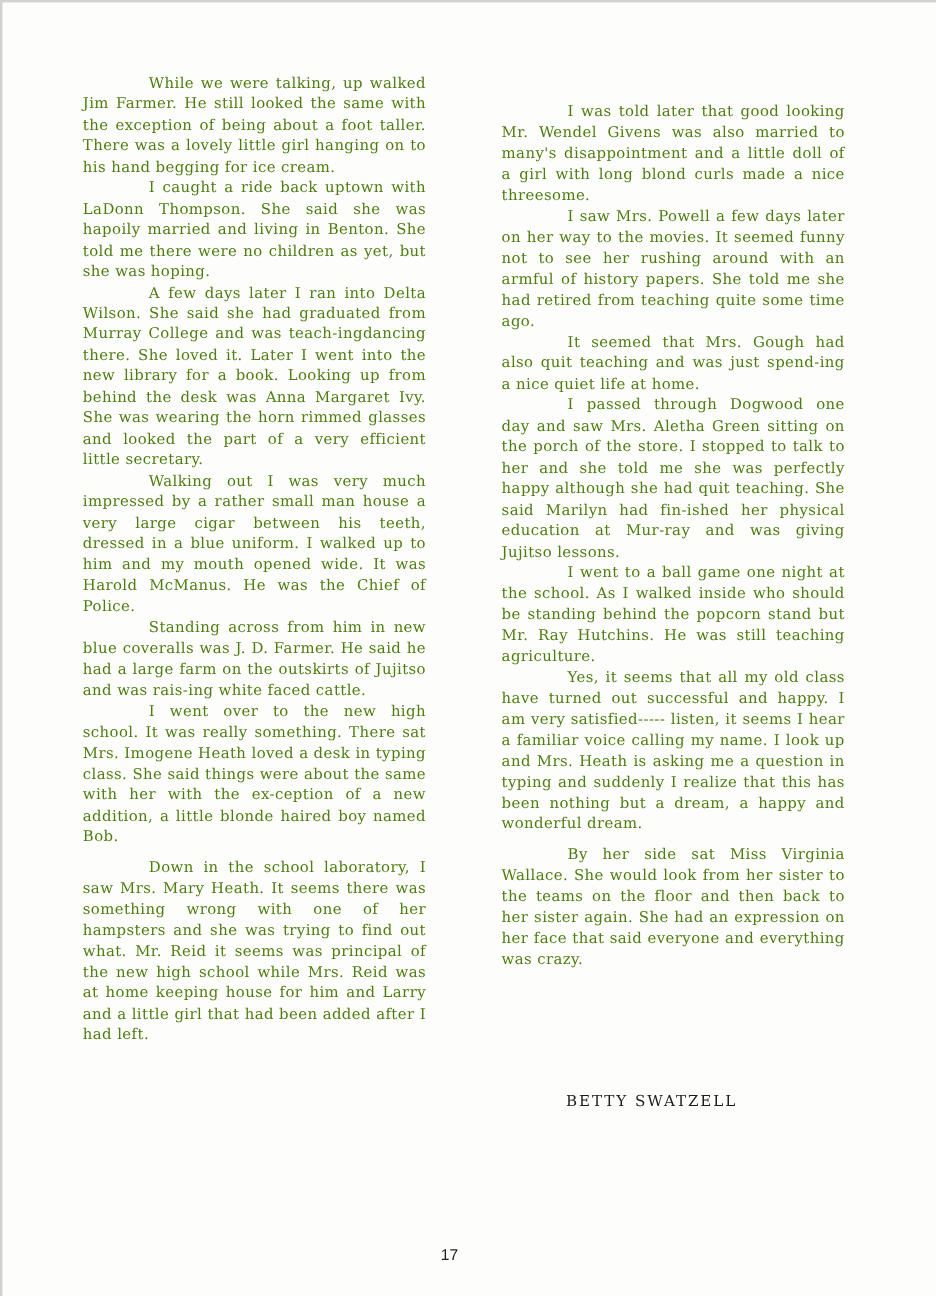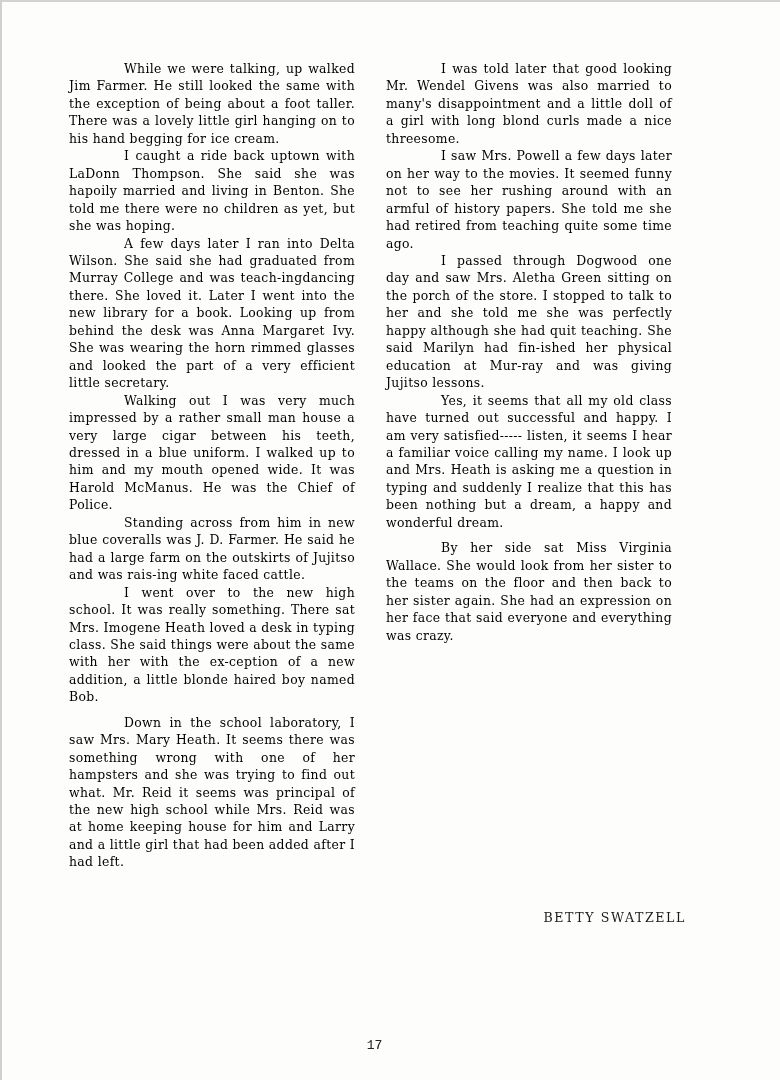--- a/index.html
+++ b/index.html
@@ -11,38 +11,38 @@
     border-left: 2px solid #d0d0d0;
     box-sizing: border-box;
   }
   .col {
     position: absolute;
     top: 58px;
     width: 286px;
     font-family: "DejaVu Serif", serif;
     font-size: 12.4px;
     line-height: 17.45px;
-    color: #000000;
+    color: #4d7c0f;
     text-align: justify;
     letter-spacing: 0.35px;
   }
   .col.left { left: 67px; }
-  .col.right { left: 384px; }
+  .col.right { left: 416px; margin-top: 24px; }
   .para { margin: 0; text-indent: 55px; hyphens: manual; }
   .para.gap { margin-top: 8px; }
   .signature {
     position: absolute; top: 908px; left: 398px; width: 286px;
-    text-align: right;
+    text-align: center;
     font-family: "DejaVu Serif", serif;
     font-size: 12.6px; letter-spacing: 1.6px; color: #1b1b1b;
   }
   .page-number {
     position: absolute; top: 1036px; left: 0; width: 745px;
     text-align: center;
-    font-family: Liberation Mono, monospace;
+    font-family: Liberation Sans, sans-serif;
     font-size: 13px; color: #222;
   }
 </style>
 </head>
 <body>
 
 <div class="page">
 
   <div class="col left">
     <p class="para">While we were talking, up walked Jim Farmer. He still looked the same with the exception of being about a foot taller. There was a lovely little girl hanging on to his hand begging for ice cream.</p>
@@ -50,21 +50,23 @@
     <p class="para">A few days later I ran into Delta Wilson. She said she had graduated from Murray College and was teach-ingdancing there. She loved it. Later I went into the new library for a book. Looking up from behind the desk was Anna Margaret Ivy. She was wearing the horn rimmed glasses and looked the part of a very efficient little secretary.</p>
     <p class="para">Walking out I was very much impressed by a rather small man house a very large cigar between his teeth, dressed in a blue uniform. I walked up to him and my mouth opened wide. It was Harold McManus. He was the Chief of Police.</p>
     <p class="para">Standing across from him in new blue coveralls was J. D. Farmer. He said he had a large farm on the outskirts of Jujitso and was rais-ing white faced cattle.</p>
     <p class="para">I went over to the new high school. It was really something. There sat Mrs. Imogene Heath loved a desk in typing class. She said things were about the same with her with the ex-ception of a new addition, a little blonde haired boy named Bob.</p>
     <p class="para gap">Down in the school laboratory, I saw Mrs. Mary Heath. It seems there was something wrong with one of her hampsters and she was trying to find out what. Mr. Reid it seems was principal of the new high school while Mrs. Reid was at home keeping house for him and Larry and a little girl that had been added after I had left.</p>
   </div>
 
   <div class="col right">
     <p class="para">I was told later that good looking Mr. Wendel Givens was also married to many's disappointment and a little doll of a girl with long blond curls made a nice threesome.</p>
     <p class="para">I saw Mrs. Powell a few days later on her way to the movies. It seemed funny not to see her rushing around with an armful of history papers. She told me she had retired from teaching quite some time ago.</p>
+    <p class="para">It seemed that Mrs. Gough had also quit teaching and was just spend-ing a nice quiet life at home.</p>
     <p class="para">I passed through Dogwood one day and saw Mrs. Aletha Green sitting on the porch of the store. I stopped to talk to her and she told me she was perfectly happy although she had quit teaching. She said Marilyn had fin-ished her physical education at Mur-ray and was giving Jujitso lessons.</p>
+    <p class="para">I went to a ball game one night at the school. As I walked inside who should be standing behind the popcorn stand but Mr. Ray Hutchins. He was still teaching agriculture.</p>
     <p class="para">Yes, it seems that all my old class have turned out successful and happy. I am very satisfied----- listen, it seems I hear a familiar voice calling my name. I look up and Mrs. Heath is asking me a question in typing and suddenly I realize that this has been nothing but a dream, a happy and wonderful dream.</p>
     <p class="para gap">By her side sat Miss Virginia Wallace. She would look from her sister to the teams on the floor and then back to her sister again. She had an expression on her face that said everyone and everything was crazy.</p>
   </div>
 
   <div class="signature">BETTY SWATZELL</div>
 
   <div class="page-number">17</div>
 </div>
 
 </body></html>

